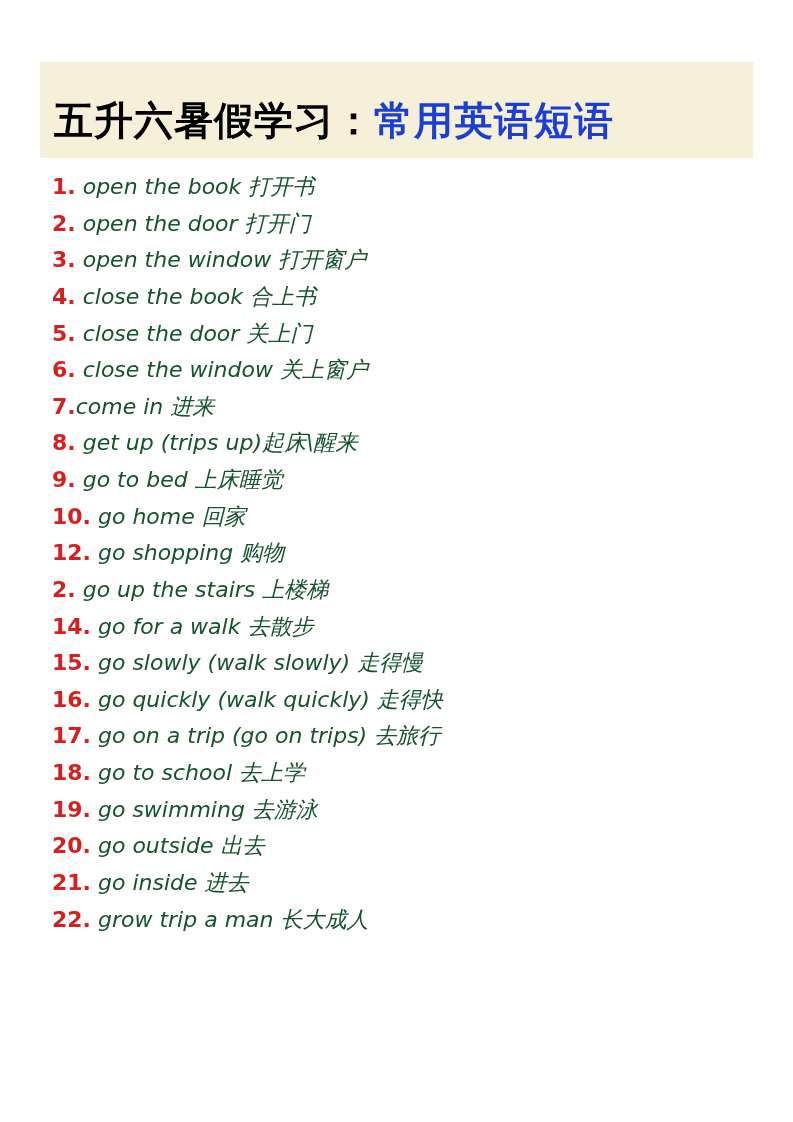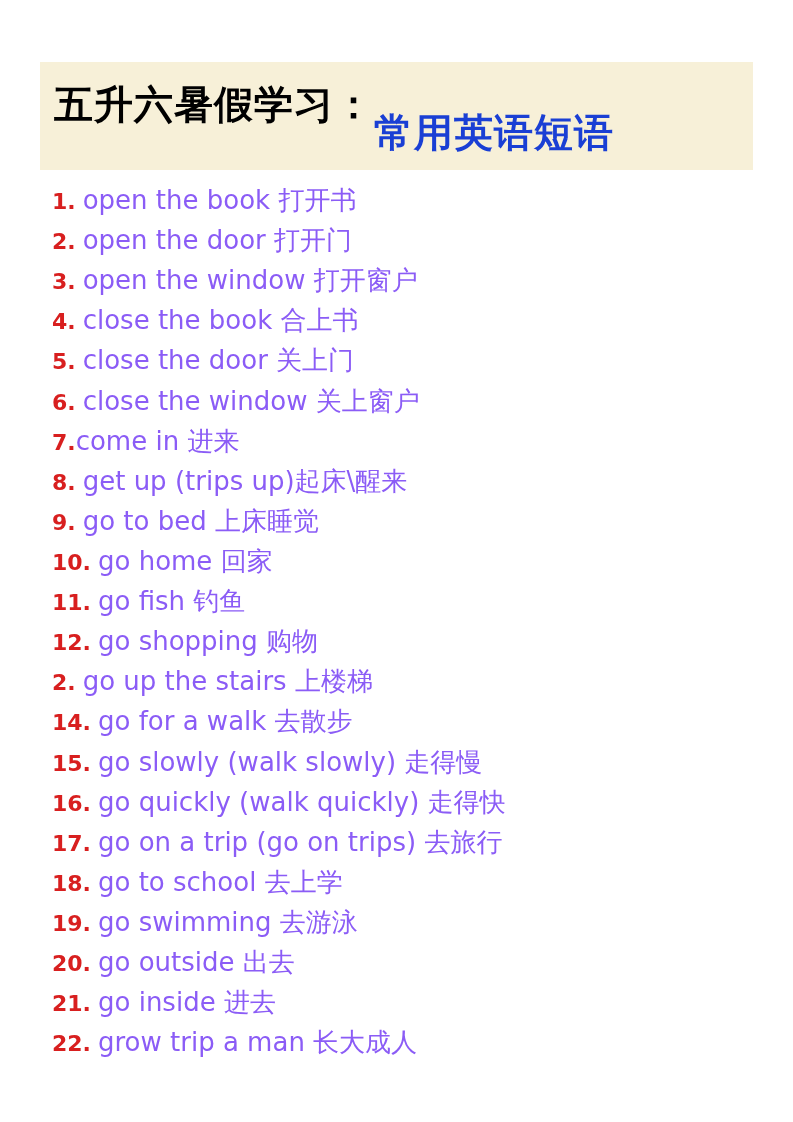--- a/index.html
+++ b/index.html
@@ -15,23 +15,23 @@
   }
   .page {
     position: relative;
     width: 793px;
     height: 1122px;
     box-sizing: border-box;
     padding: 62px 40px 0 40px;
   }
   .title-bar {
     background: #f7f0d8;
-    padding: 16px 14px 10px 14px;
+    padding: 4px 14px 10px 14px;
     display: flex;
-    align-items: flex-start;
+    align-items: flex-end;
     white-space: nowrap;
     margin-bottom: 16px;
   }
   .title-black {
     color: #000000;
     font-weight: bold;
     font-size: 39px;
     letter-spacing: 1px;
     font-family: "DejaVu Sans", "Liberation Sans", sans-serif;
   }
@@ -59,25 +59,26 @@
     font-weight: bold;
     font-size: 22px;
     margin-right: 7px;
     min-width: 0;
     font-family: "DejaVu Sans", "Liberation Sans", sans-serif;
   }
   .num.tight {
     margin-right: 0;
   }
   .txt {
-    color: #8b5cf6;
-    font-size: 26px;
+    color: #14532d;
+    font-size: 22px;
     font-family: "DejaVu Sans", "Liberation Sans", sans-serif;
     font-weight: 400;
     line-height: 1.12;
+    font-style: italic;
   }
 </style>
 </head>
 <body>
 
 <div class="page">
 
   <div class="title-bar">
     <span class="title-black">五升六暑假学习：</span>
     <span class="title-blue">常用英语短语</span>
@@ -118,24 +119,20 @@
       </li>
       <li class="phrase-row">
         <span class="num">9.</span>
         <span class="txt">go to bed 上床睡觉</span>
       </li>
       <li class="phrase-row">
         <span class="num">10.</span>
         <span class="txt">go home 回家</span>
       </li>
       <li class="phrase-row">
-        <span class="num">11.</span>
-        <span class="txt">go fish 钓鱼</span>
-      </li>
-      <li class="phrase-row">
         <span class="num">12.</span>
         <span class="txt">go shopping 购物</span>
       </li>
       <li class="phrase-row">
         <span class="num">2.</span>
         <span class="txt">go up the stairs 上楼梯</span>
       </li>
       <li class="phrase-row">
         <span class="num">14.</span>
         <span class="txt">go for a walk 去散步</span>

